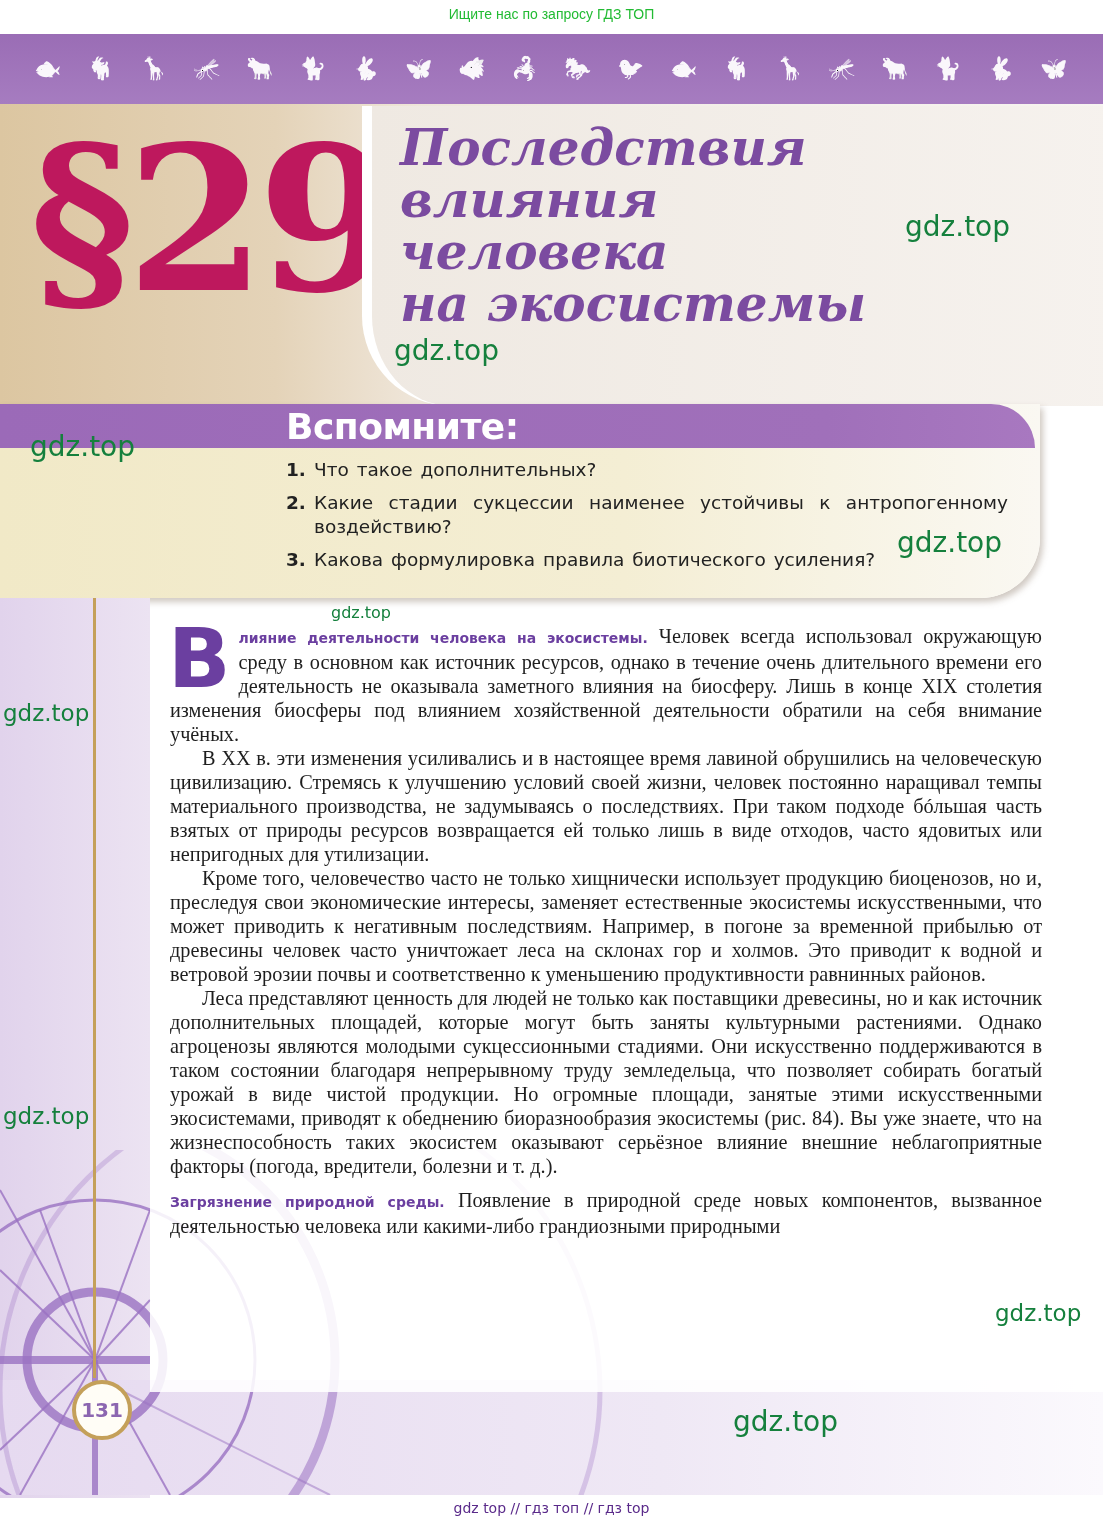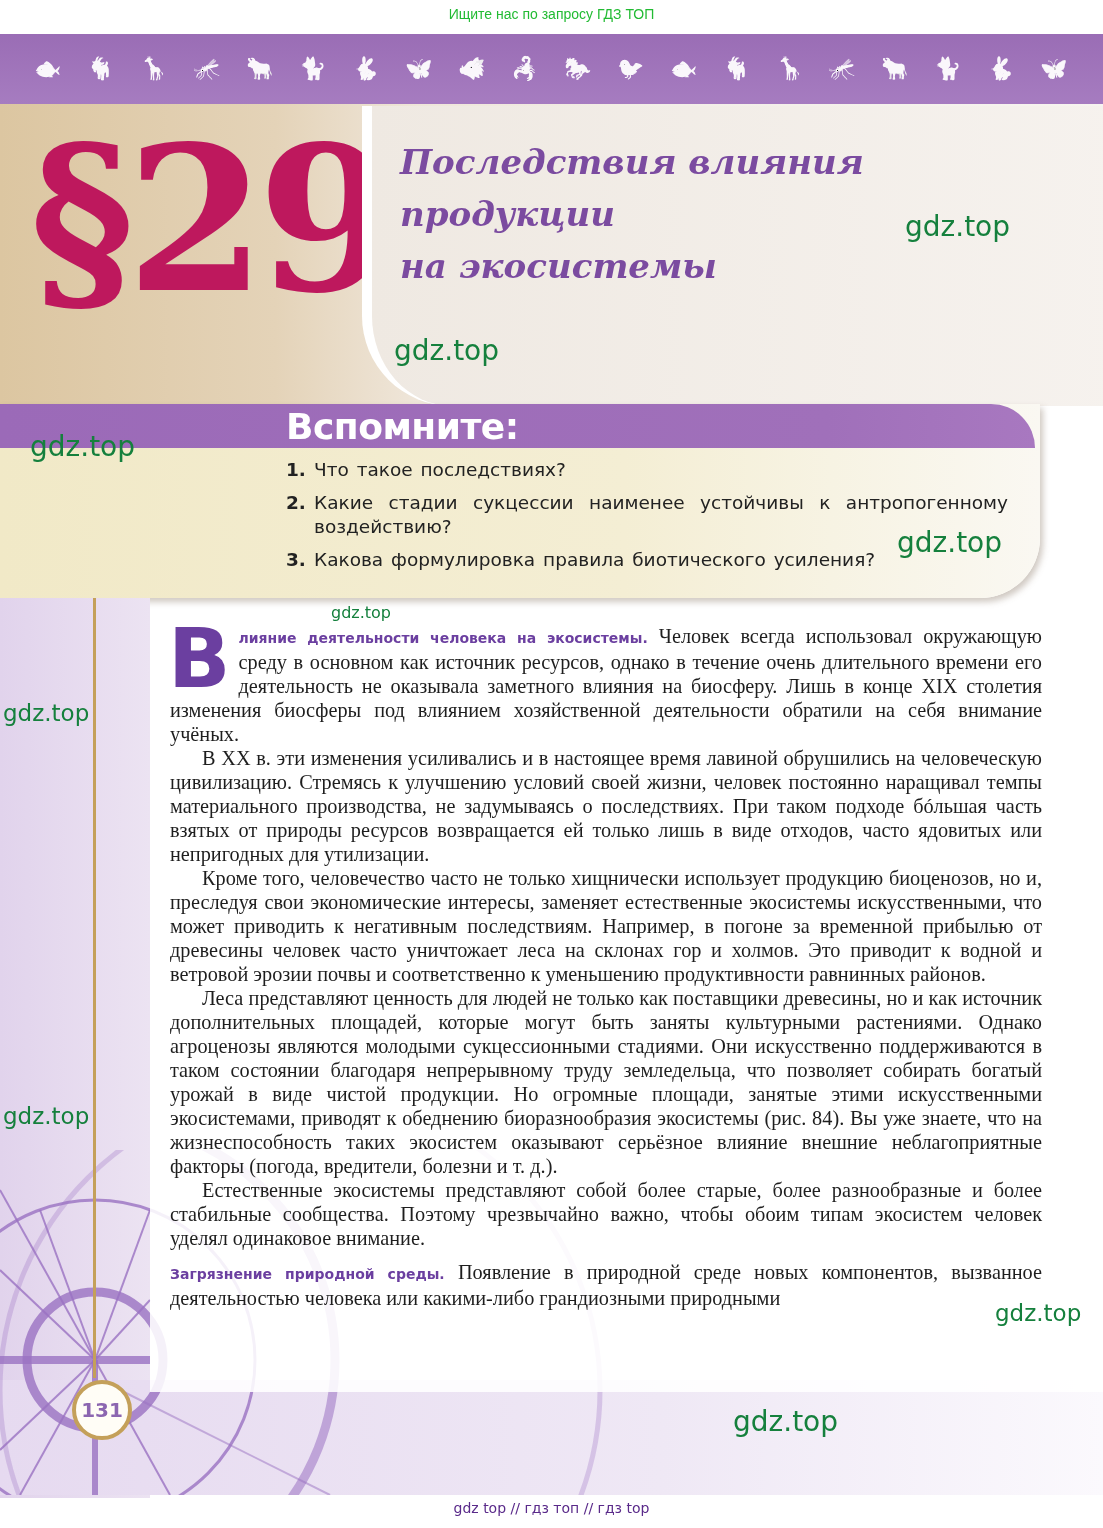--- a/index.html
+++ b/index.html
@@ -14,22 +14,22 @@
     justify-content: space-around; padding: 0 22px; }
   .animal { color: #ffffff; font-size: 22px; line-height: 1; opacity: 0.95;
     font-family: "DejaVu Sans", sans-serif; }
 
   .header-zone { position: absolute; top: 104px; left: 0; width: 1103px; height: 300px;
     background: linear-gradient(90deg, #dcc6a1 0%, #e4d3b8 25%, #efe6da 38%, #f3eee8 60%, #f7f4f0 100%); }
   .para-number { position: absolute; top: 120px; left: 30px; font-family: "DejaVu Serif", serif;
     font-size: 200px; font-weight: bold; color: #be185d; line-height: 1; letter-spacing: -8px; }
   .title-panel { position: absolute; top: 106px; left: 362px; width: 760px; height: 300px;
     border-left: 10px solid #ffffff; border-bottom-left-radius: 90px; background: linear-gradient(90deg, #efe9e2, #f6f2ee); }
-  .title-text { position: absolute; top: 136px; left: 400px; width: 660px; font-family: "DejaVu Serif", serif;
-    font-style: italic; font-weight: bold; color: #7b4ba0; font-size: 34px; line-height: 52px; }
+  .title-text { position: absolute; top: 122px; left: 400px; width: 660px; font-family: "DejaVu Serif", serif;
+    font-style: italic; font-weight: bold; color: #7b4ba0; font-size: 50px; line-height: 52px; }
 
   .remember-box { position: absolute; top: 404px; left: 0; width: 1040px; height: 194px;
     background: linear-gradient(90deg, #f1e9c7, #f4eed4 60%, #faf8f2); border-radius: 0 0 60px 0;
     box-shadow: 3px 4px 6px rgba(120,100,80,0.35); }
   .remember-head { position: absolute; top: 404px; left: 0; width: 1035px; height: 44px;
     background: linear-gradient(90deg, #9b6ab8, #a070ba 80%, #a878c0); border-radius: 0 60px 0 0; }
   .remember-title { position: absolute; top: 406px; left: 286px; font-family: "DejaVu Sans", sans-serif;
     font-weight: bold; font-size: 36px; color: #ffffff; letter-spacing: -0.5px; }
   .q-list { position: absolute; top: 458px; left: 286px; width: 722px;
     font-family: "DejaVu Sans", sans-serif; font-size: 18.5px; color: #222; line-height: 24px; }
@@ -92,31 +92,31 @@
     <span class="animal" style="filter: grayscale(1) brightness(4);">🐈</span>
     <span class="animal" style="filter: grayscale(1) brightness(4);">🐇</span>
     <span class="animal" style="filter: grayscale(1) brightness(4);">🦋</span>
   </div>
 
 <div class="header-zone"></div>
 <div class="para-number">§29</div>
 <div class="title-panel"></div>
 <div class="title-text">
   <div>Последствия влияния</div>
-  <div>продукции</div>
+  <div>человека</div>
   <div>на экосистемы</div>
 </div>
 
 <div class="remember-box"></div>
 <div class="remember-head"></div>
 <div class="remember-title">Вспомните:</div>
 <div class="q-list">
   <div class="q-item">
     <span class="q-num">1.</span>
-    <span class="q-text">Что такое последствиях?</span>
+    <span class="q-text">Что такое дополнительных?</span>
   </div>
   <div class="q-item">
     <span class="q-num">2.</span>
     <span class="q-text">Какие стадии сукцессии наименее устойчивы к антропогенному воздействию?</span>
   </div>
   <div class="q-item">
     <span class="q-num">3.</span>
     <span class="q-text">Какова формулировка правила биотического усиления?</span>
   </div>
 </div>
@@ -145,21 +145,20 @@
 <div class="gold-line"></div>
 
 <div class="text-block"></div>
 <div class="body">
   <p class="first">
     <span class="dropcap">В</span><span class="lead">лияние деятельности человека на экосистемы.</span><span> Человек всегда использовал окружающую среду в основном как источник ресурсов, однако в течение очень длительного времени его деятельность не оказывала заметного влияния на биосферу. Лишь в конце XIX столетия изменения биосферы под влиянием хозяйственной деятельности обратили на себя внимание учёных.</span>
   </p>
   <p>В XX в. эти изменения усиливались и в настоящее время лавиной обрушились на человеческую цивилизацию. Стремясь к улучшению условий своей жизни, человек постоянно наращивал темпы материального производства, не задумываясь о последствиях. При таком подходе бóльшая часть взятых от природы ресурсов возвращается ей только лишь в виде отходов, часто ядовитых или непригодных для утилизации.</p>
   <p>Кроме того, человечество часто не только хищнически использует продукцию биоценозов, но и, преследуя свои экономические интересы, заменяет естественные экосистемы искусственными, что может приводить к негативным последствиям. Например, в погоне за временной прибылью от древесины человек часто уничтожает леса на склонах гор и холмов. Это приводит к водной и ветровой эрозии почвы и соответственно к уменьшению продуктивности равнинных районов.</p>
   <p>Леса представляют ценность для людей не только как поставщики древесины, но и как источник дополнительных площадей, которые могут быть заняты культурными растениями. Однако агроценозы являются молодыми сукцессионными стадиями. Они искусственно поддерживаются в таком состоянии благодаря непрерывному труду земледельца, что позволяет собирать богатый урожай в виде чистой продукции. Но огромные площади, занятые этими искусственными экосистемами, приводят к обеднению биоразнообразия экосистемы (рис. 84). Вы уже знаете, что на жизнеспособность таких экосистем оказывают серьёзное влияние внешние неблагоприятные факторы (погода, вредители, болезни и т. д.).</p>
-  <p>Естественные экосистемы представляют собой более старые, более разнообразные и более стабильные сообщества. Поэтому чрезвычайно важно, чтобы обоим типам экосистем человек уделял одинаковое внимание.</p>
   <p class="sub-section">
     <span class="lead">Загрязнение природной среды.</span><span> Появление в природной среде новых компонентов, вызванное деятельностью человека или какими-либо грандиозными природными</span>
   </p>
 </div>
 
 <div class="page-num">131</div>
 
 <div class="wm wm-lg" style="top:210px;left:905px;">gdz.top</div>
 <div class="wm wm-lg" style="top:334px;left:394px;">gdz.top</div>
 <div class="wm wm-lg" style="top:430px;left:30px;">gdz.top</div>

